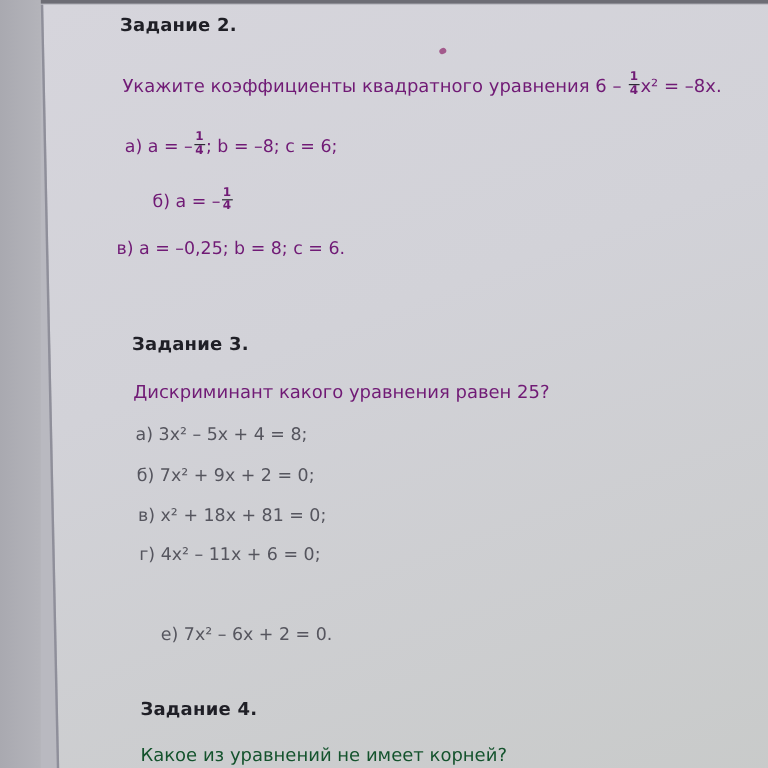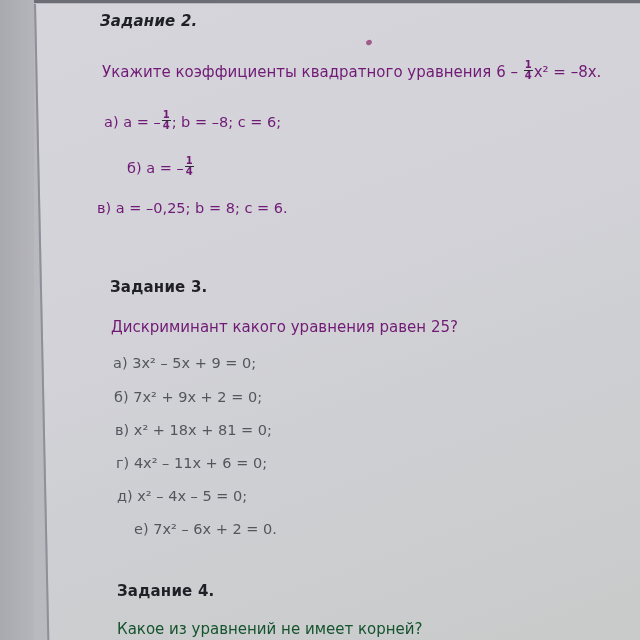--- a/index.html
+++ b/index.html
@@ -49,42 +49,41 @@
 </head>
 <body>
 
 <div class="left-margin"></div>
 <div class="page"></div>
 <div class="top-line"></div>
 
 <div class="content">
   <div class="mark"></div>
 
-  <div class="task-title" style="left:100px; top:12px;font-style:italic;">Задание 2.</div>
+  <div class="task-title" style="left:100px; top:12px;">Задание 2.</div>
 
   <div class="question" style="left:102px; top:62px;">
     <span>Укажите коэффициенты квадратного уравнения 6 –</span>
     <span class="frac"><span class="num">1</span><span class="den">4</span></span><span>x² = –8x.</span>
   </div>
 
   <div class="option" style="left:104px; top:112px;">
     <span>а) a = –</span><span class="frac"><span class="num">1</span><span class="den">4</span></span><span>; b = –8; c = 6;</span>
   </div>
 
   <div class="option" style="left:106px; top:158px;margin-left:21px;">
     <span>б) a = –</span><span class="frac"><span class="num">1</span><span class="den">4</span></span>
   </div>
 
   <div class="option" style="left:97px; top:200px;">в) a = –0,25; b = 8; c = 6.</div>
 
   <div class="task-title" style="left:110px; top:278px;">Задание 3.</div>
   <div class="question" style="left:111px; top:318px;">Дискриминант какого уравнения равен 25?</div>
 
-  <div class="option faint" style="left:113px; top:355px;">а) 3x² – 5x + 9 = 0;</div>
+  <div class="option faint" style="left:113px; top:355px;">а) 3x² – 5x + 4 = 8;</div>
   <div class="option faint" style="left:114px; top:389px;">б) 7x² + 9x + 2 = 0;</div>
   <div class="option faint" style="left:115px; top:422px;">в) x² + 18x + 81 = 0;</div>
   <div class="option faint" style="left:116px; top:455px;">г) 4x² – 11x + 6 = 0;</div>
-  <div class="option faint" style="left:117px; top:488px;">д) x² – 4x – 5 = 0;</div>
   <div class="option faint" style="left:134px; top:521px;">е) 7x² – 6x + 2 = 0.</div>
 
   <div class="task-title" style="left:117px; top:582px;">Задание 4.</div>
   <div class="question" style="left:117px; top:620px; color:#14532d;">Какое из уравнений не имеет корней?</div>
 </div>
 
 </body></html>

